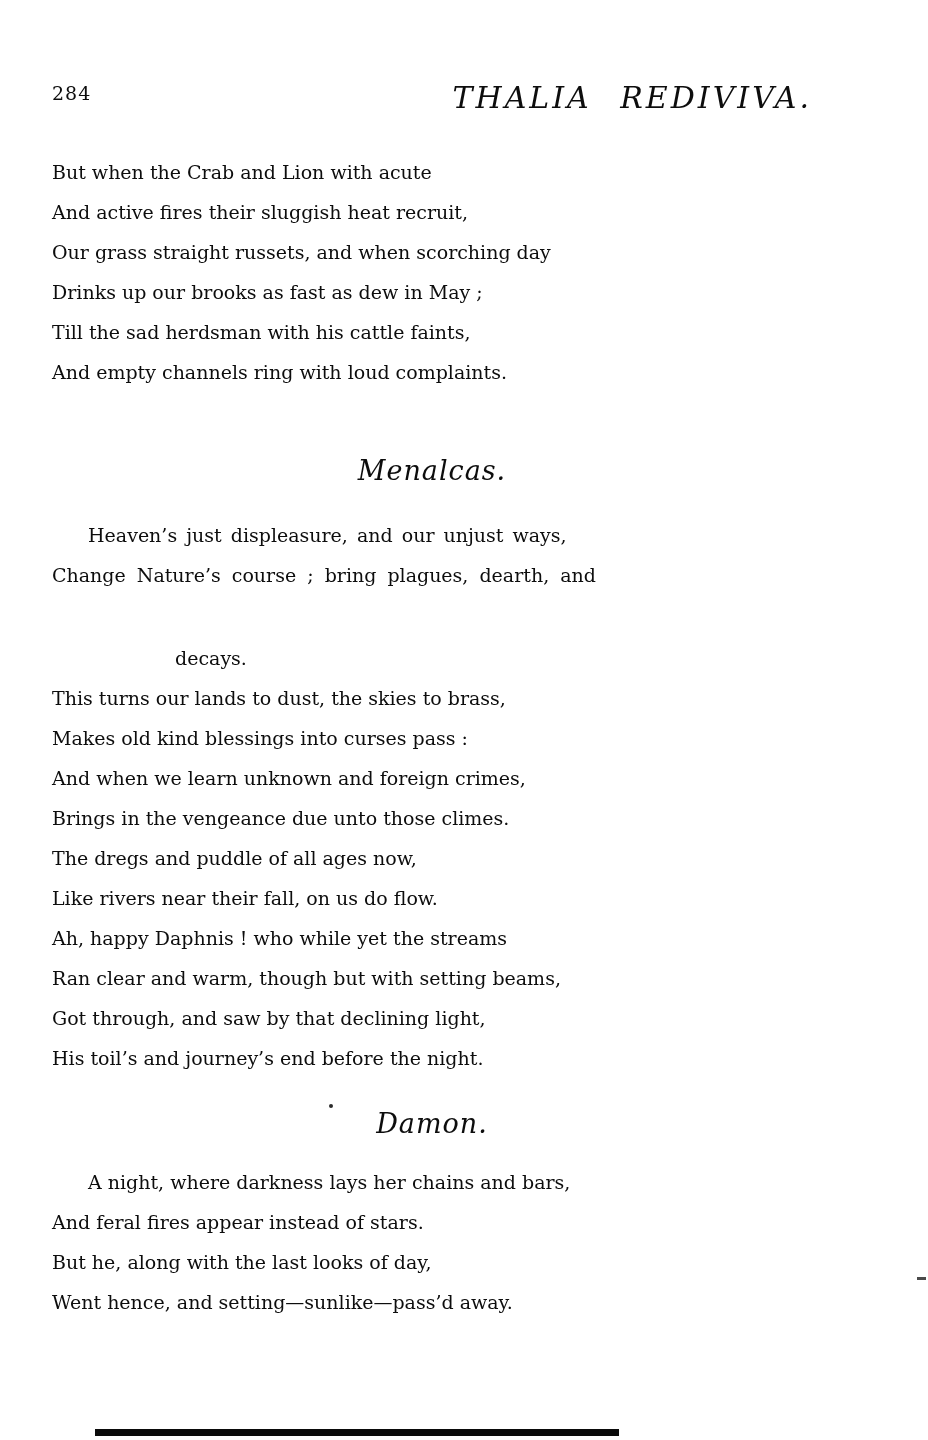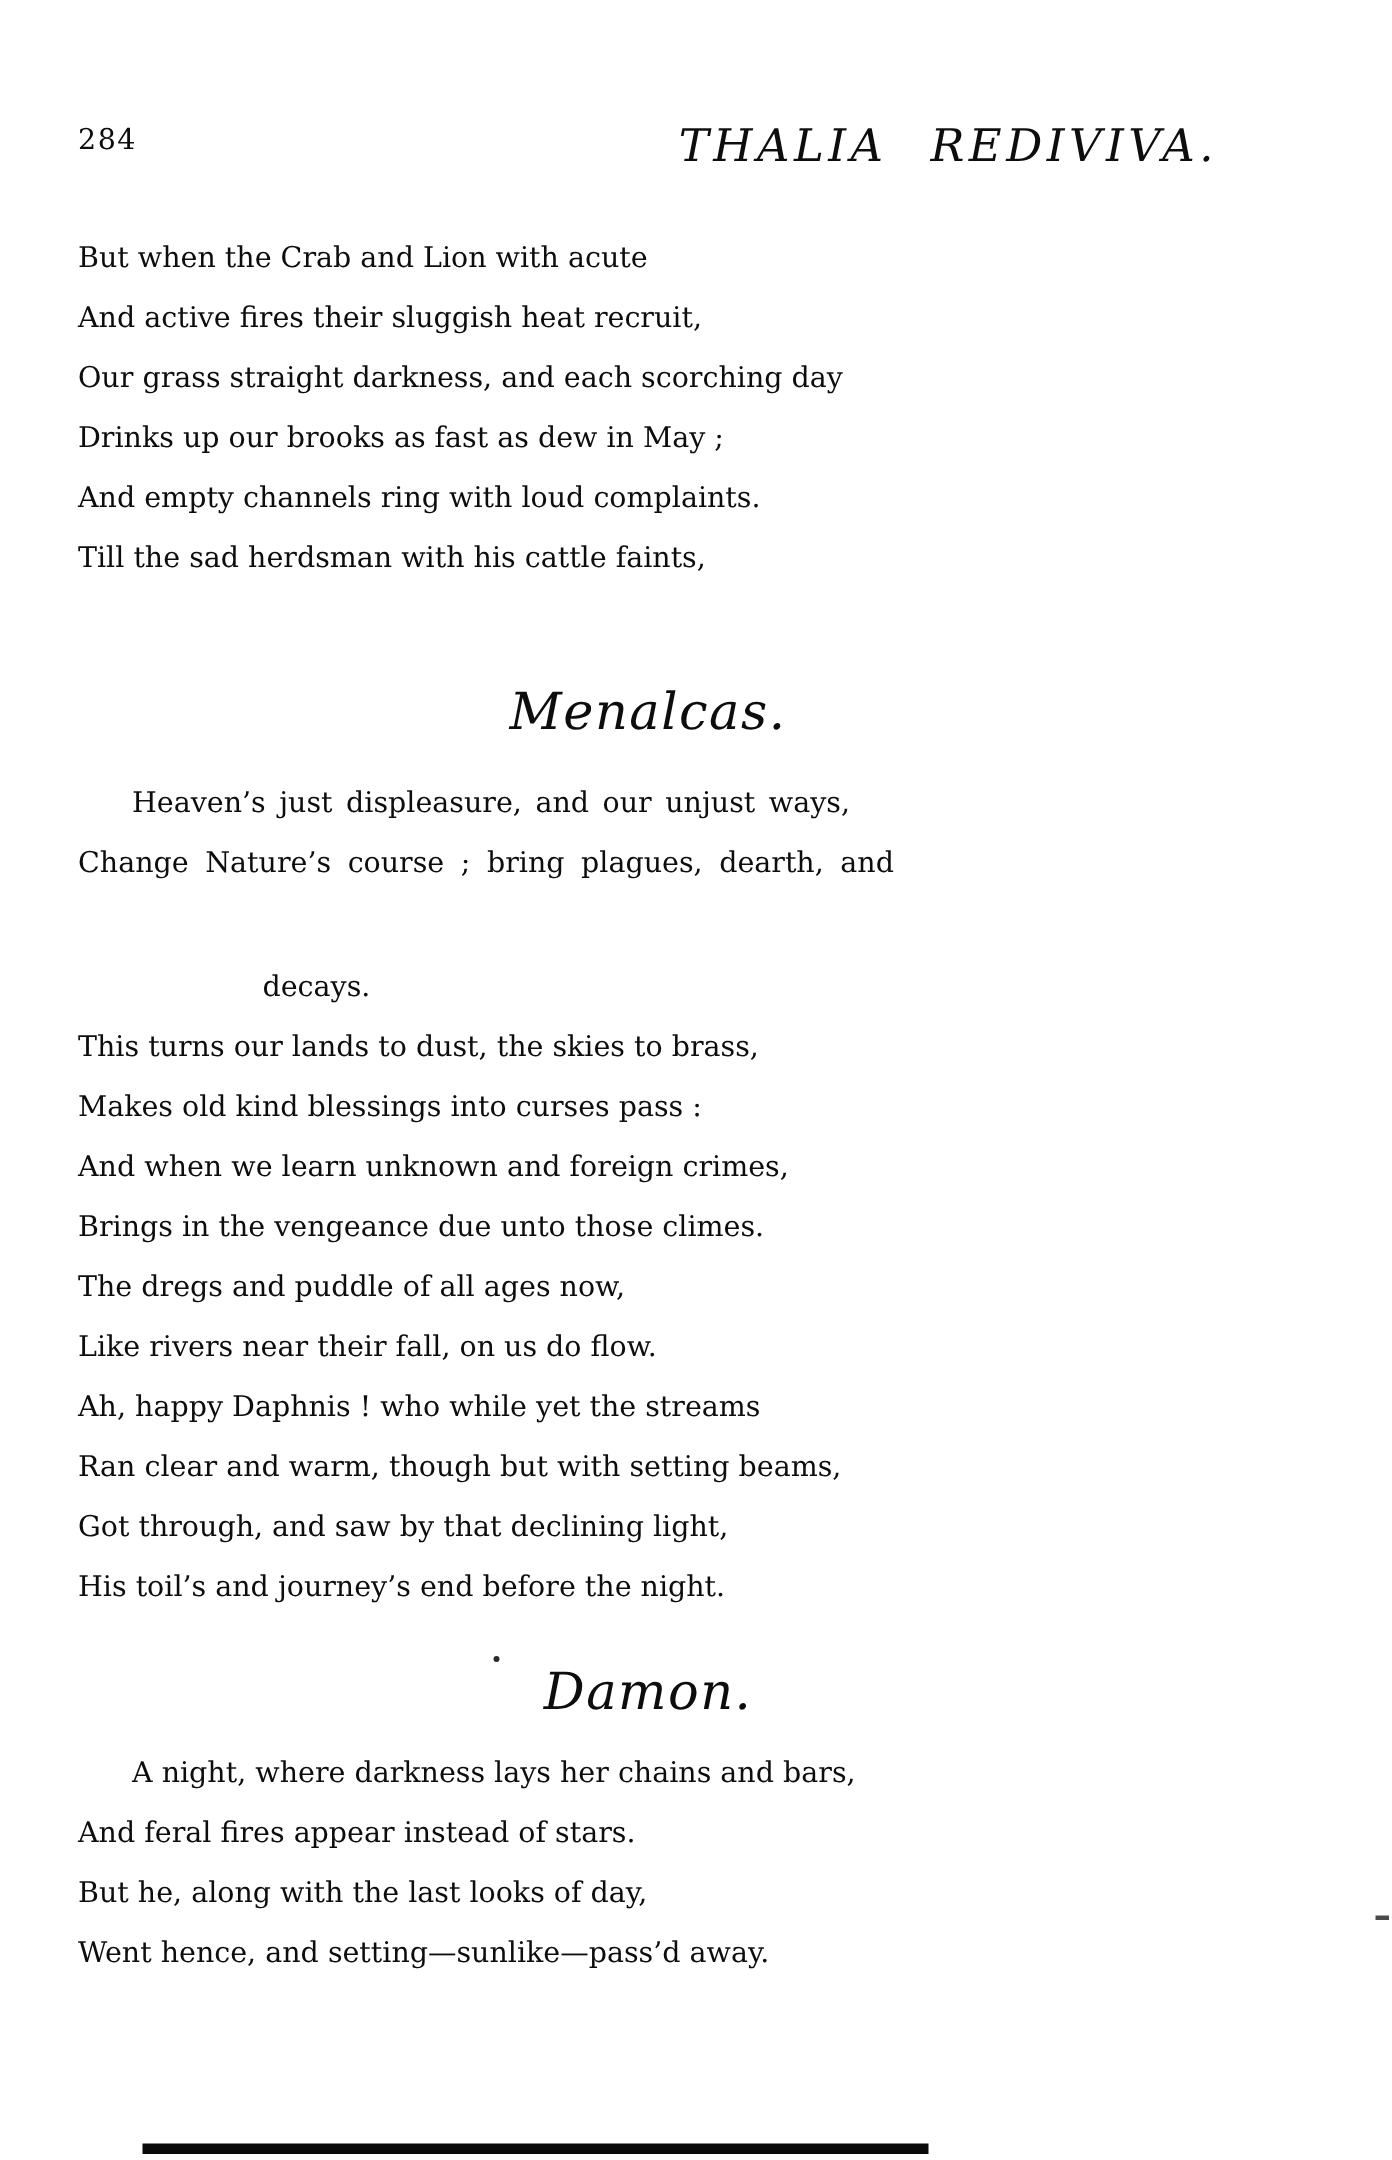--- a/index.html
+++ b/index.html
@@ -61,21 +61,21 @@
   }
   .indent { padding-left: 36px; }
   .indent-big { padding-left: 123px; margin-top: 43px; }
   .spread { word-spacing: 5px; }
   .spread-sm { word-spacing: 3px; }
   .speaker {
     position: absolute;
     left: 52px;
     width: 760px;
     text-align: center;
-    font-size: 34px;
+    font-size: 27px;
     font-style: italic;
     letter-spacing: 1px;
   }
   #stanza-1 { top: 152px; }
   #speaker-menalcas { top: 455px; }
   #stanza-2 { top: 515px; }
   #speaker-damon { top: 1108px; }
   #stanza-3 { top: 1162px; }
   
   .scan-bar {
@@ -110,24 +110,24 @@
 <div class="page">
 
   <div class="running-head">
     <span class="page-number">284</span>
     <span class="head-title">THALIA REDIVIVA.</span>
   </div>
 
   <div class="stanza" id="stanza-1">
     <div class="line">But when the Crab and Lion with acute</div>
     <div class="line">And active fires their sluggish heat recruit,</div>
-    <div class="line">Our grass straight darkness, and each scorching day</div>
+    <div class="line">Our grass straight russets, and when scorching day</div>
     <div class="line">Drinks up our brooks as fast as dew in May ;</div>
+    <div class="line">Till the sad herdsman with his cattle faints,</div>
     <div class="line">And empty channels ring with loud complaints.</div>
-    <div class="line">Till the sad herdsman with his cattle faints,</div>
   </div>
 
   <div class="speaker" id="speaker-menalcas">Menalcas.</div>
 
   <div class="stanza" id="stanza-2">
     <div class="line indent spread-sm">Heaven’s just displeasure, and our unjust ways,</div>
     <div class="line spread">Change Nature’s course ; bring plagues, dearth, and</div>
     <div class="line indent-big">decays.</div>
     <div class="line">This turns our lands to dust, the skies to brass,</div>
     <div class="line">Makes old kind blessings into curses pass :</div>

